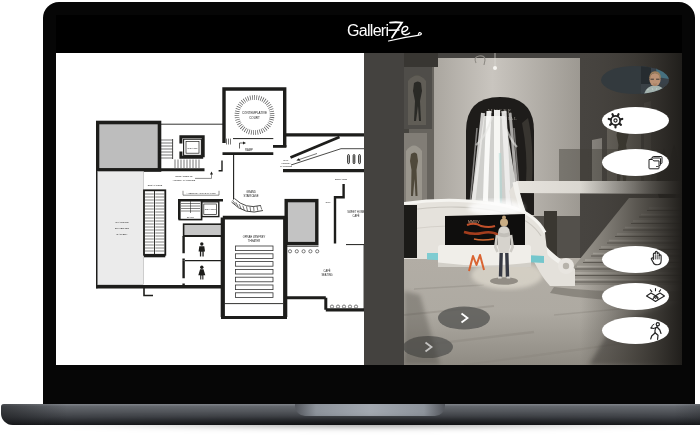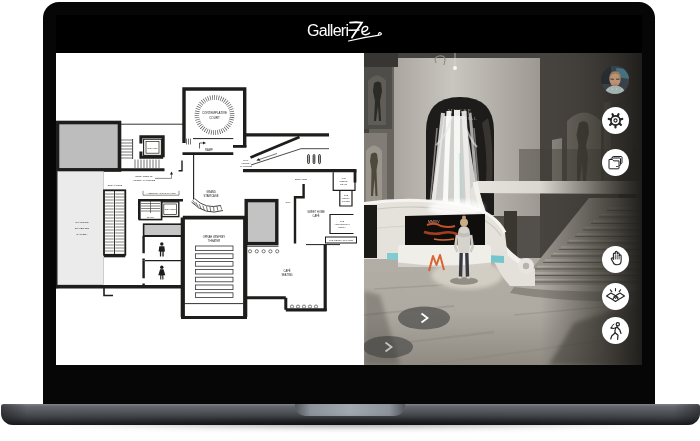--- a/index.html
+++ b/index.html
@@ -1,17 +1,17 @@
 <!DOCTYPE html>
 <html><head>
 <meta charset="utf-8">
 <style>
   html,body{margin:0;padding:0;}
   body{width:700px;height:441px;background:#ffffff;font-family:"Liberation Sans",sans-serif;position:relative;overflow:hidden;}
-  .abs{position:absolute;}
+  .abs{position:absolute;padding-left:40px;}
 </style>
 </head>
 <body>
 
 <div class="abs" style="left:43px;top:2px;width:612px;height:402px;background:#060606;border-radius:16px 16px 0 0;"></div>
 
 <div class="abs" style="left:56px;top:15px;width:586px;height:350px;background:#ffffff;overflow:hidden;">
 
   <div class="abs" style="left:0;top:0;width:586px;height:38px;background:#000;"></div>
 

